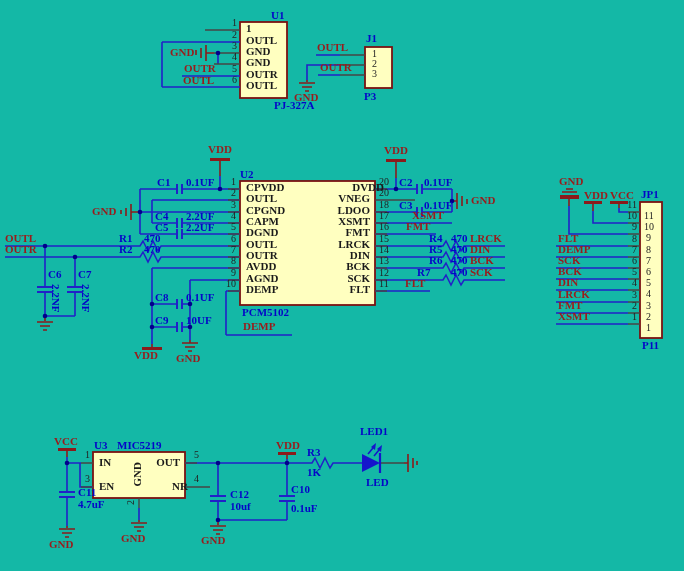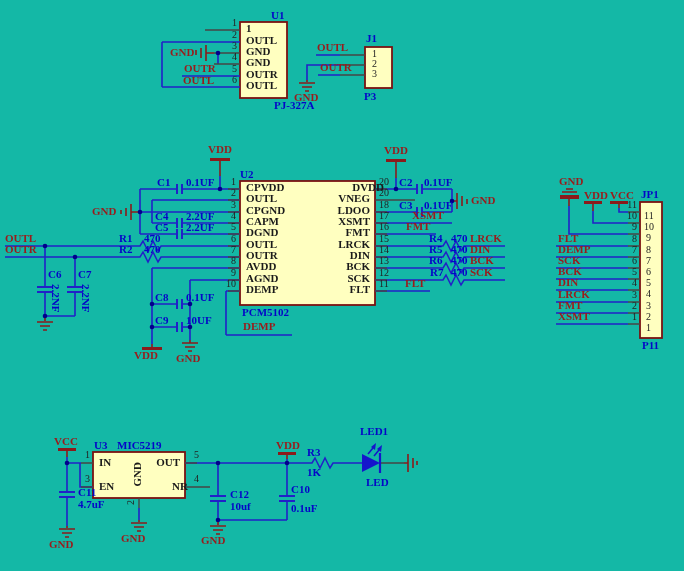--- a/index.html
+++ b/index.html
@@ -256,21 +256,21 @@
 <span class="t blu" style="left:119px;top:233px">R1</span>
 <span class="t blu" style="left:144px;top:233px">470</span>
 <span class="t blu" style="left:119px;top:244px">R2</span>
 <span class="t blu" style="left:144px;top:244px">470</span>
 <span class="t blu" style="left:429px;top:233px">R4</span>
 <span class="t blu" style="left:451px;top:233px">470</span>
 <span class="t blu" style="left:429px;top:244px">R5</span>
 <span class="t blu" style="left:451px;top:244px">470</span>
 <span class="t blu" style="left:429px;top:255px">R6</span>
 <span class="t blu" style="left:451px;top:255px">470</span>
-<span class="t blu" style="left:430px;top:267px">R7</span>
+<span class="t blu" style="left:417px;top:267px">R7</span>
 <span class="t blu" style="left:451px;top:267px">470</span>
 
 <span class="t blu" style="left:641px;top:189px">JP1</span>
 <span class="t blu" style="left:642px;top:340px">P11</span>
 <span class="t pn" style="right:47px;top:200px">11</span>
 <span class="t pn" style="right:47px;top:211px">10</span>
 <span class="t pn" style="right:47px;top:222px">9</span>
 <span class="t pn" style="right:47px;top:234px">8</span>
 <span class="t pn" style="right:47px;top:245px">7</span>
 <span class="t pn" style="right:47px;top:256px">6</span>

